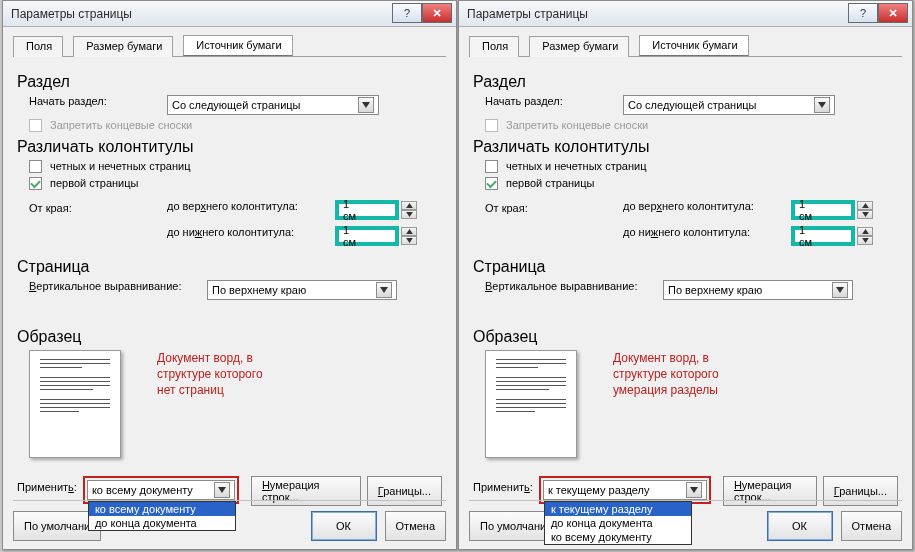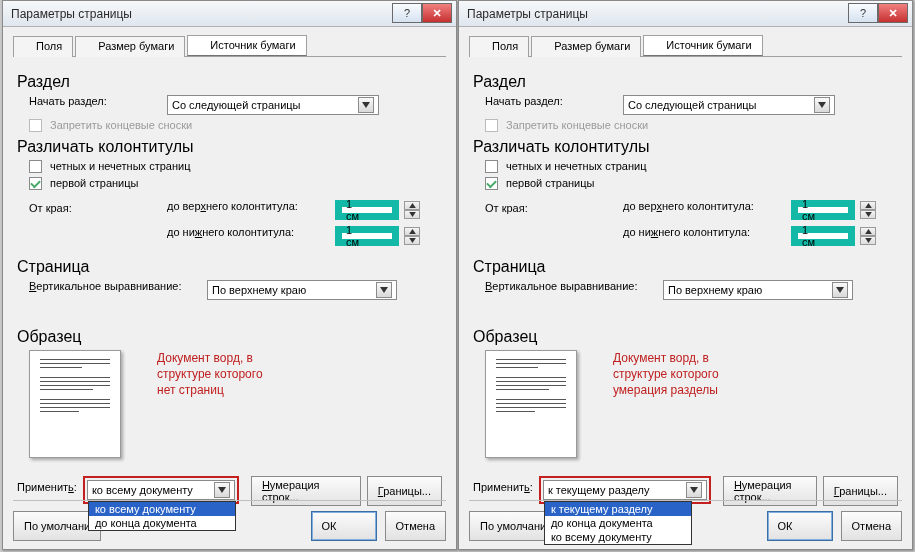--- a/index.html
+++ b/index.html
@@ -59,25 +59,25 @@
     background: linear-gradient(#f08080,#c73030);
     color: #fff;
     font-weight: bold;
   }
   .tabs {
     display: flex;
     margin: 8px 10px 0 10px;
     border-bottom: 1px solid #a0a0a0;
   }
   .tab {
-    padding: 3px 10px 4px 22px;
+    padding: 3px 10px 4px 12px;
     border: 1px solid #a0a0a0;
     border-bottom: none;
     background: #f4f4f4;
-    margin-right: 2px;
+    margin-right: 10px;
     position: relative;
     top: 1px;
   }
   .tab.active {
     background: #ffffff;
     border-bottom: 1px solid #737373;
     top: 0;
   }
   .panel {
     padding: 10px 14px 10px 14px;
@@ -130,21 +130,21 @@
     border-left: 2px solid #4a6;
     border-bottom: 2px solid #4a6;
     transform: rotate(-45deg);
     position: relative;
     top: -1px;
   }
   .lbl-disabled { color: #9a9a9a; }
   .numinput {
     display: flex;
     align-items: center;
-    border: 7px solid #14b8a6;
+    border: 4px solid #14b8a6;
     background: #fff;
     height: 20px;
     width: 64px;
     padding-left: 4px;
     gap: 45px;
   }
   .spin {
     display: flex;
     flex-direction: column;
     margin-left: auto;
@@ -179,20 +179,21 @@
     line-height: 1.35;
     padding-left: 12px;
   }
   .btn {
     height: 30px;
     border: 1px solid #8a8a8a;
     background: linear-gradient(#fcfcfc,#e2e2e2);
     padding: 0 10px;
     display: inline-flex;
     align-items: center;
+    justify-content: center;
   }
   .btn.primary {
     border: 1px solid #3b6ea5;
     outline: 1px solid #83aee0;
     outline-offset: -2px;
     min-width: 66px;
   }
   .hlbox {
     border: 2px solid #c42020;
     padding: 2px;

